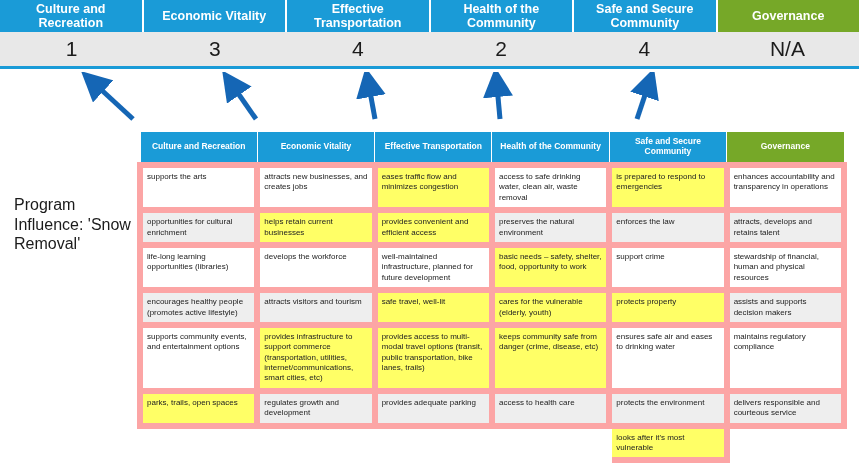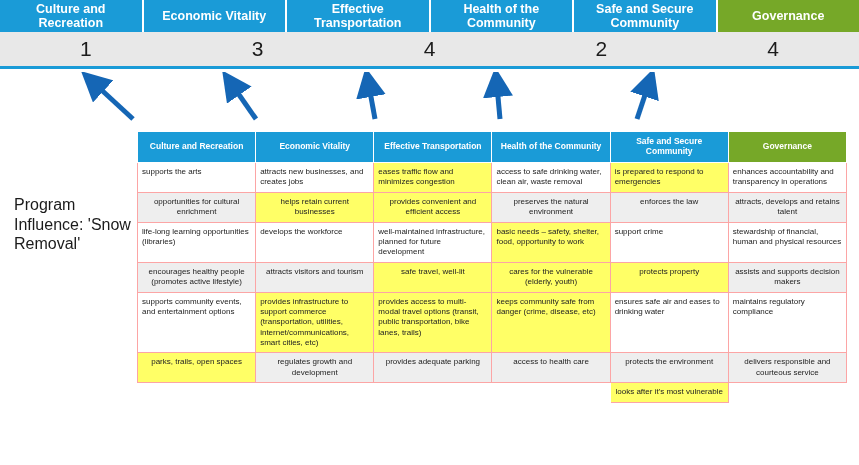--- a/index.html
+++ b/index.html
@@ -110,27 +110,26 @@
     line-height: 1.15;
   }
   #matrix th.gov {
     background: #76a828;
   }
   #matrix td {
     font-size: 8px;
     color: #222222;
     vertical-align: top;
     padding: 4px 4px;
-    border: 1px solid #fca5a5;
+    border: 6px solid #fca5a5;
     line-height: 1.3;
     background: #ffffff;
   }
   #matrix tr.alt td {
     background: #eeeeee;
-    text-align: center;
   }
   #matrix td.hl {
     background: #ffff66 !important;
     margin-top: 18px;
   }
   #matrix td.empty {
     background: #ffffff !important;
     border-color: #ffffff;
   }
   #matrix tr.alt td.empty {
@@ -161,20 +160,21 @@
     <div class="top-head-cell gov">
         <span>Governance</span>
       </div>
   </div>
   <div id="top-score-row">
     <div class="top-score-cell">1</div>
     <div class="top-score-cell">3</div>
     <div class="top-score-cell">4</div>
     <div class="top-score-cell">2</div>
     <div class="top-score-cell">4</div>
+    <div class="top-score-cell">N/A</div>
   </div>
   <div id="top-band-underline"></div>
 </div>
 
 <div id="caption">Program Influence: 'Snow Removal'</div>
 
 <svg id="arrows" viewBox="0 0 859 60">
   <defs>
     <marker id="ah" markerWidth="6" markerHeight="6" refX="2.2" refY="3" orient="auto">
       <path d="M0,0 L6,3 L0,6 z" fill="#1566b5"></path>

